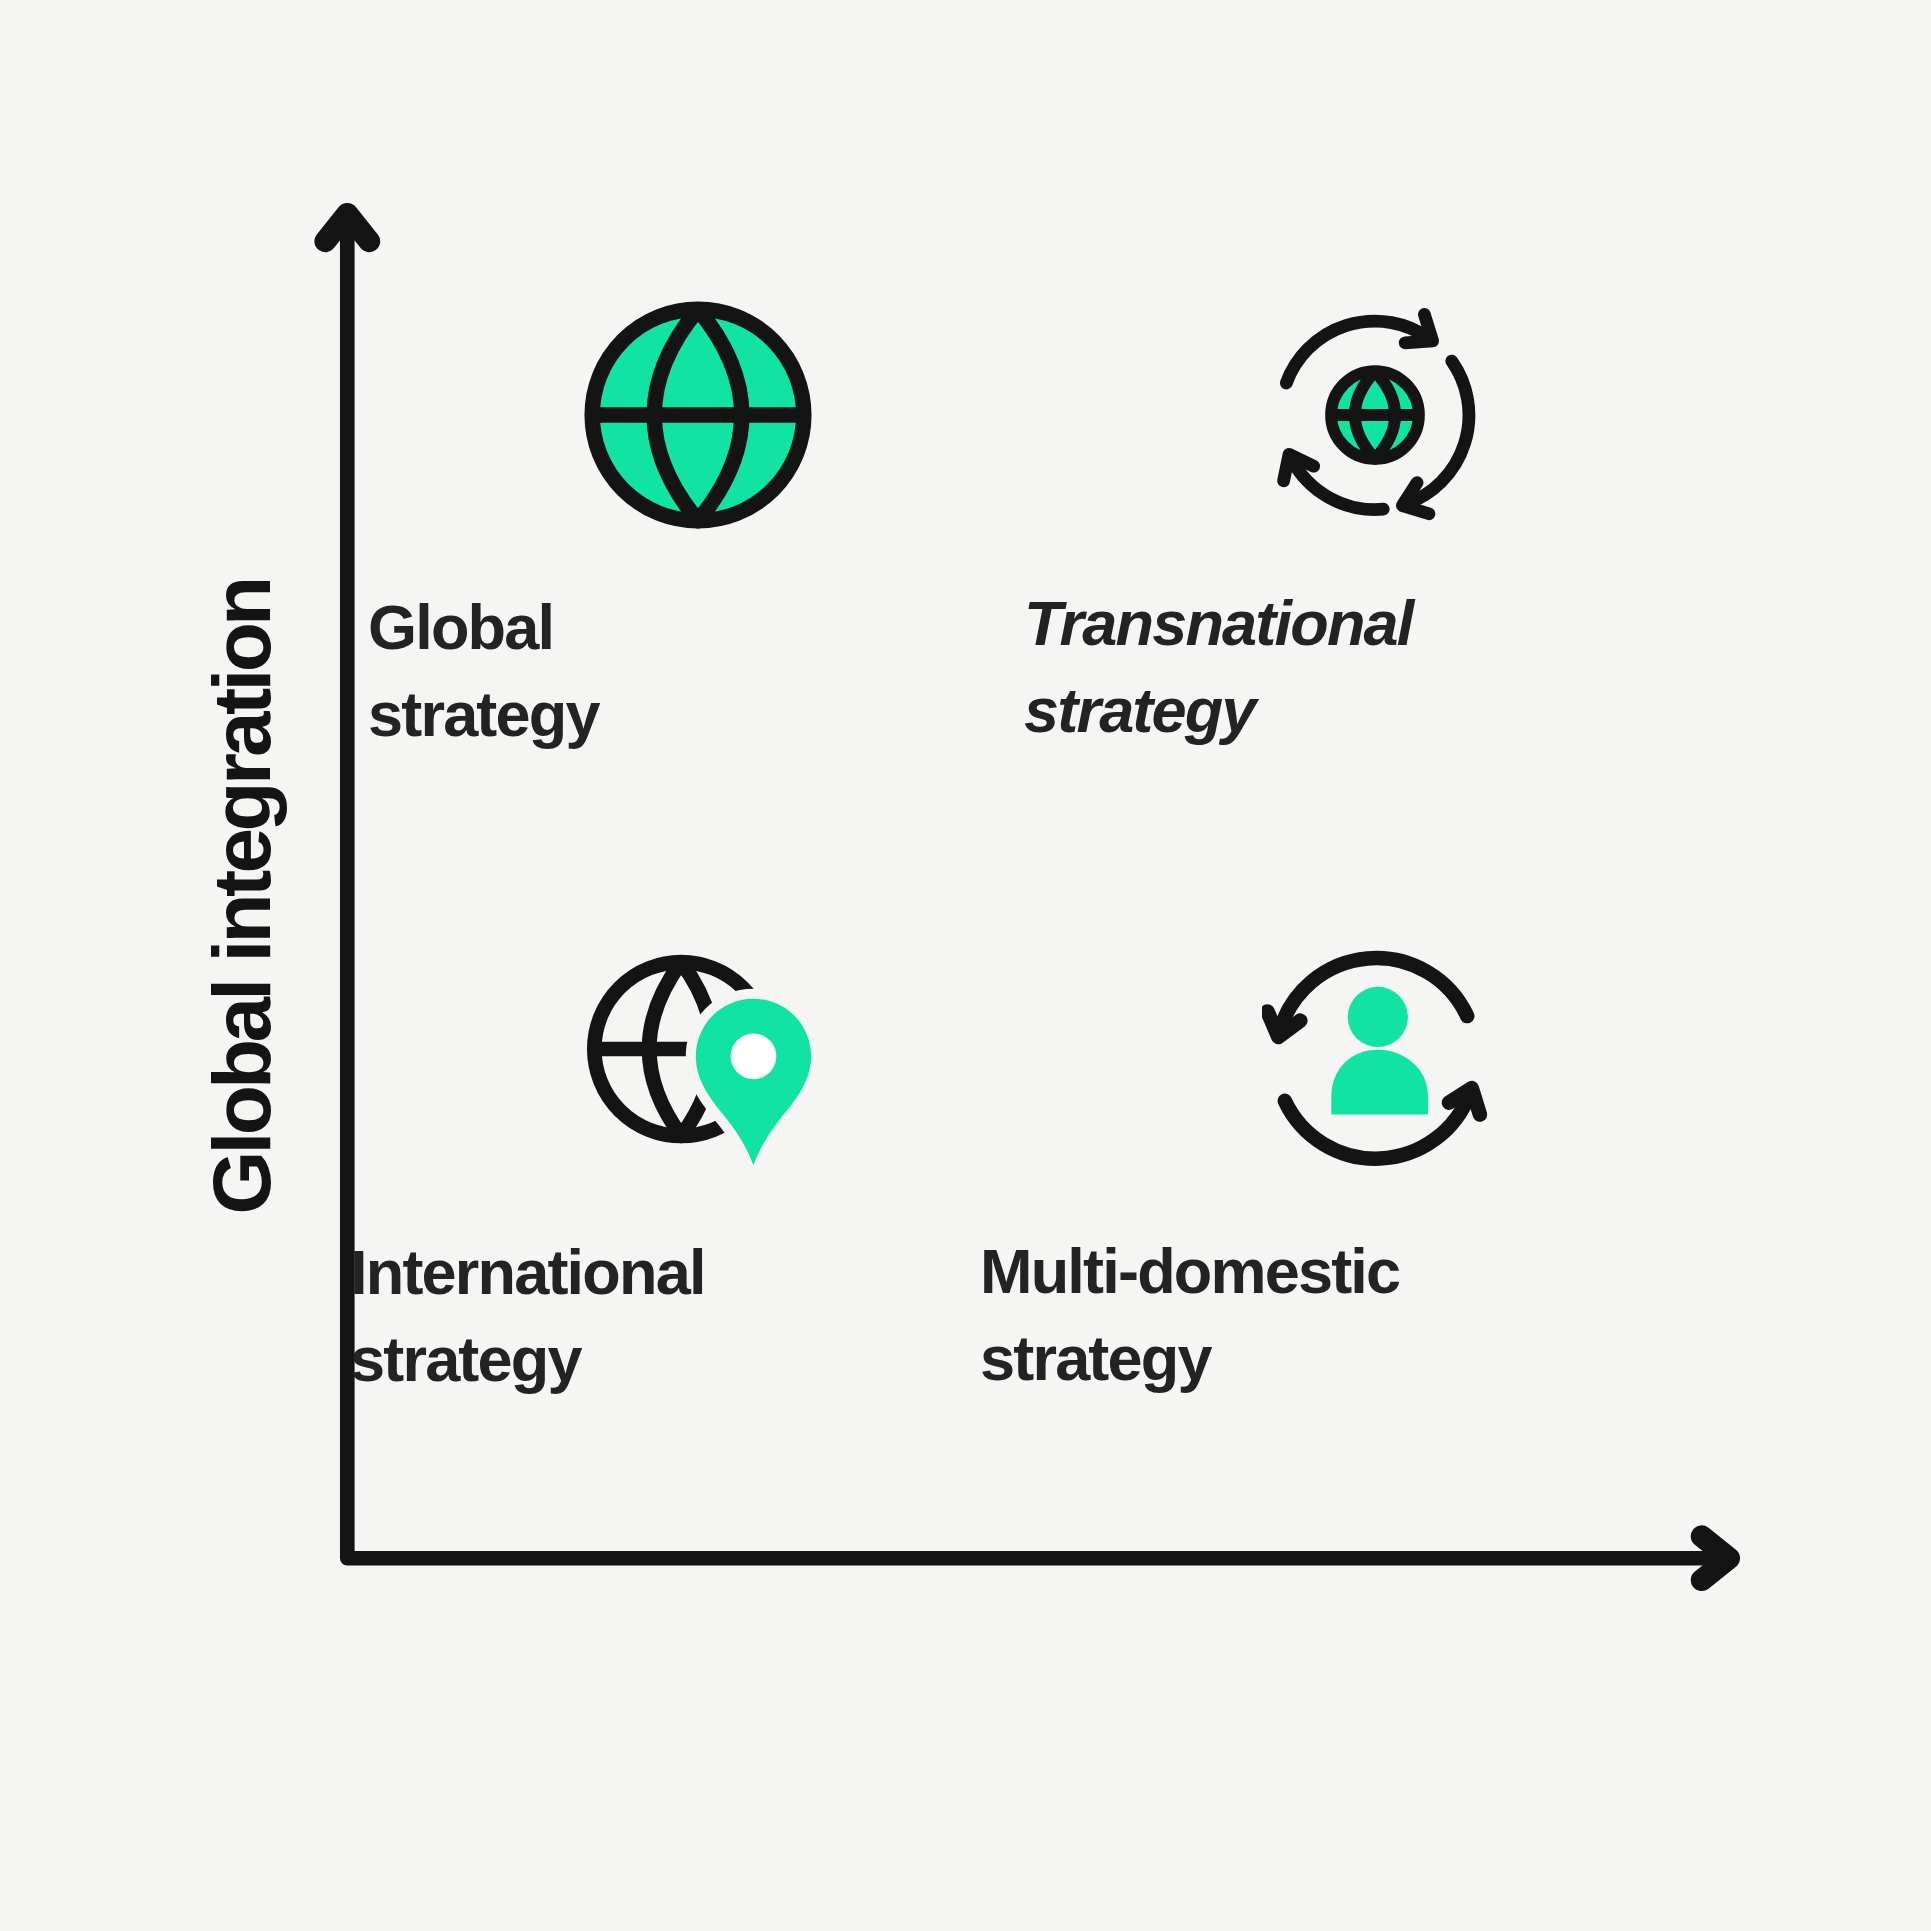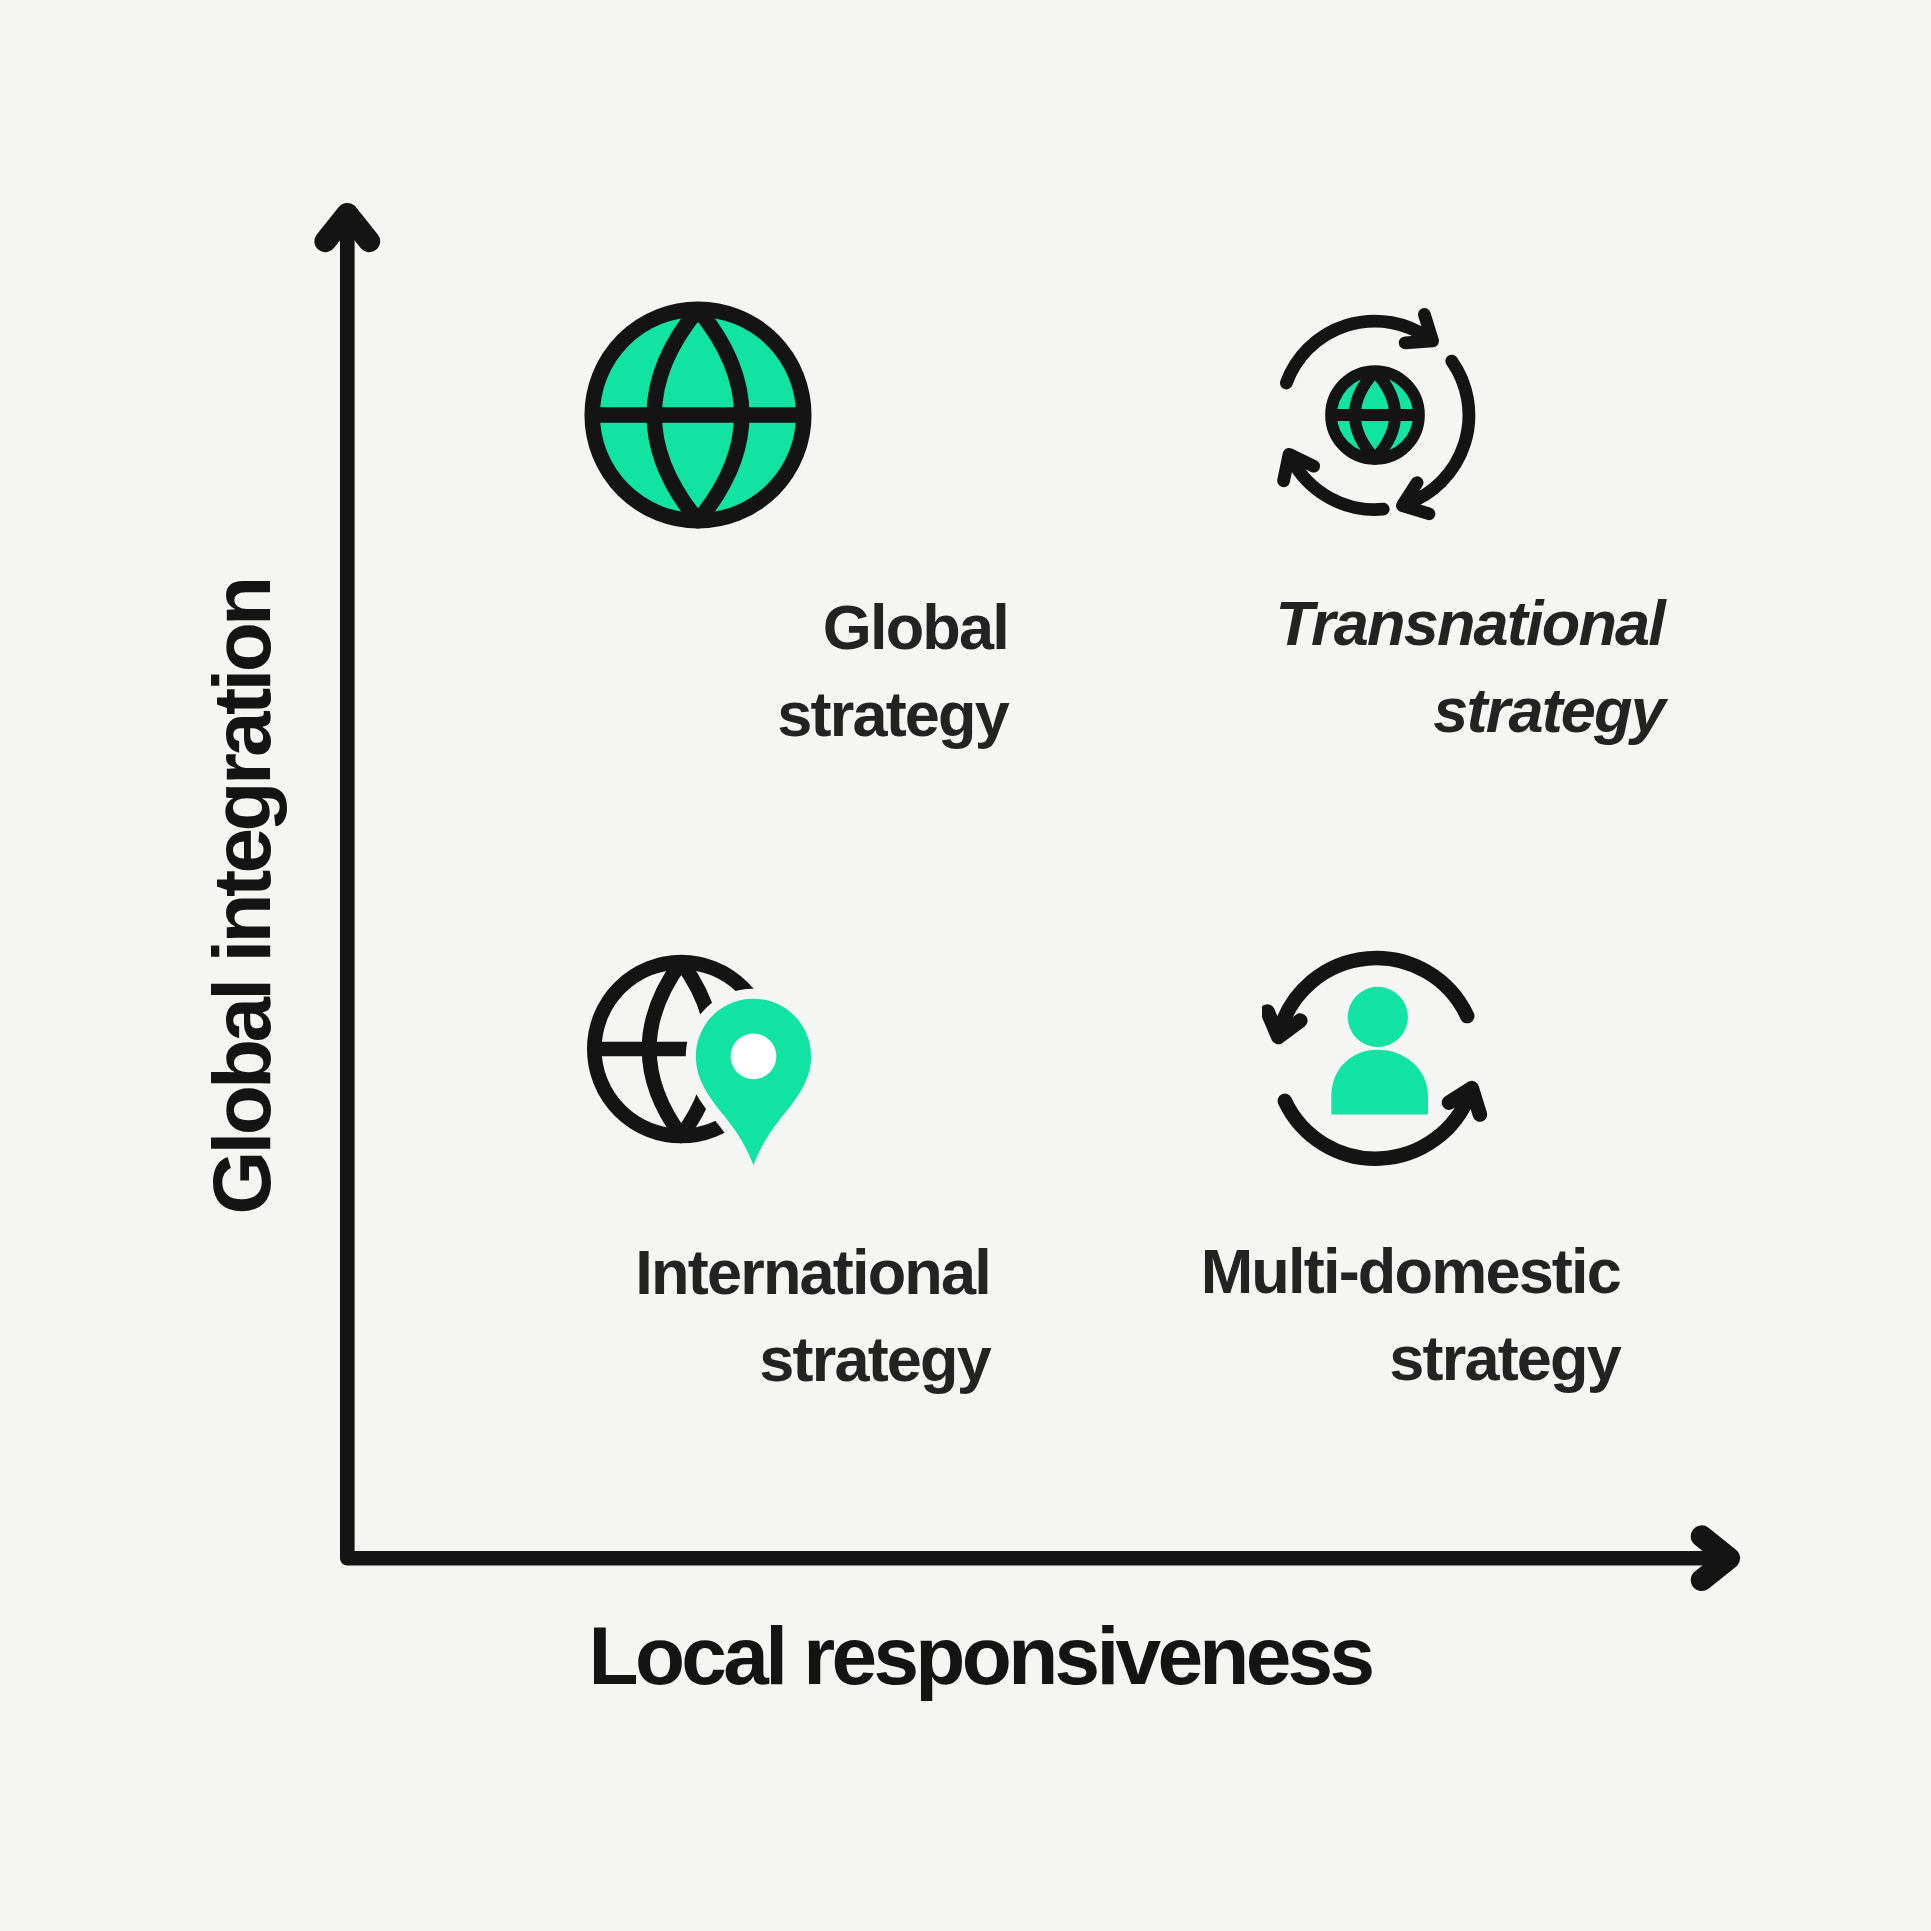--- a/index.html
+++ b/index.html
@@ -25,21 +25,21 @@
   .x-axis-label{left:980px;top:1656px;transform:translate(-50%,-50%);}
   .y-axis-label{left:242px;top:897px;transform:translate(-50%,-50%) rotate(-90deg);}
   .q-label{
     position:absolute;
     width:640px;
     font-weight:700;
     font-size:63px;
     line-height:87px;
     letter-spacing:-1.8px;
     color:var(--text,#232323);
-    text-align:right;
+    text-align:left;
     white-space:pre-line;
   }
   .q-label.tl{left:368px;top:584px;}
   .q-label.tr{left:1024px;top:580px;font-style:italic;}
   .q-label.bl{left:350px;top:1229px;}
   .q-label.br{left:980px;top:1228px;}
 </style>
 </head>
 <body>
 
@@ -47,21 +47,20 @@
 
   <svg class="abs" style="left:0;top:0" width="1932" height="1932" viewBox="0 0 2114 2114">
     <g fill="none" stroke="var(--ink,#141414)">
       <path d="M380 242 L380 1705 L1882 1705" stroke-width="16" stroke-linecap="round" stroke-linejoin="round"></path>
       <path d="M356 264 L380 234 L404 264" stroke-width="24" stroke-linecap="round" stroke-linejoin="round"></path>
       <path d="M1862 1681 L1892 1705 L1862 1729" stroke-width="24" stroke-linecap="round" stroke-linejoin="round"></path>
     </g>
   </svg>
 
   <div class="axis-label y-axis-label">Global integration</div>
-  <div class="axis-label x-axis-label">Local responsiveness</div>
 
   <svg class="abs" style="left:584px;top:301px" width="228" height="228" viewBox="0 0 250 250">
     <circle cx="125" cy="125" r="116" fill="var(--green,#11e3a3)" stroke="var(--ink,#141414)" stroke-width="17"></circle>
     <path d="M9 125 H241" fill="none" stroke="var(--ink,#141414)" stroke-width="17"></path>
     <path d="M125 9 Q29 125 125 241 Q221 125 125 9" fill="none" stroke="var(--ink,#141414)" stroke-width="17" stroke-linejoin="round"></path>
   </svg>
   <div class="q-label tl">Global
 strategy</div>
 
   <svg class="abs" style="left:1256px;top:287px" width="238" height="256" viewBox="0 0 260 280">

